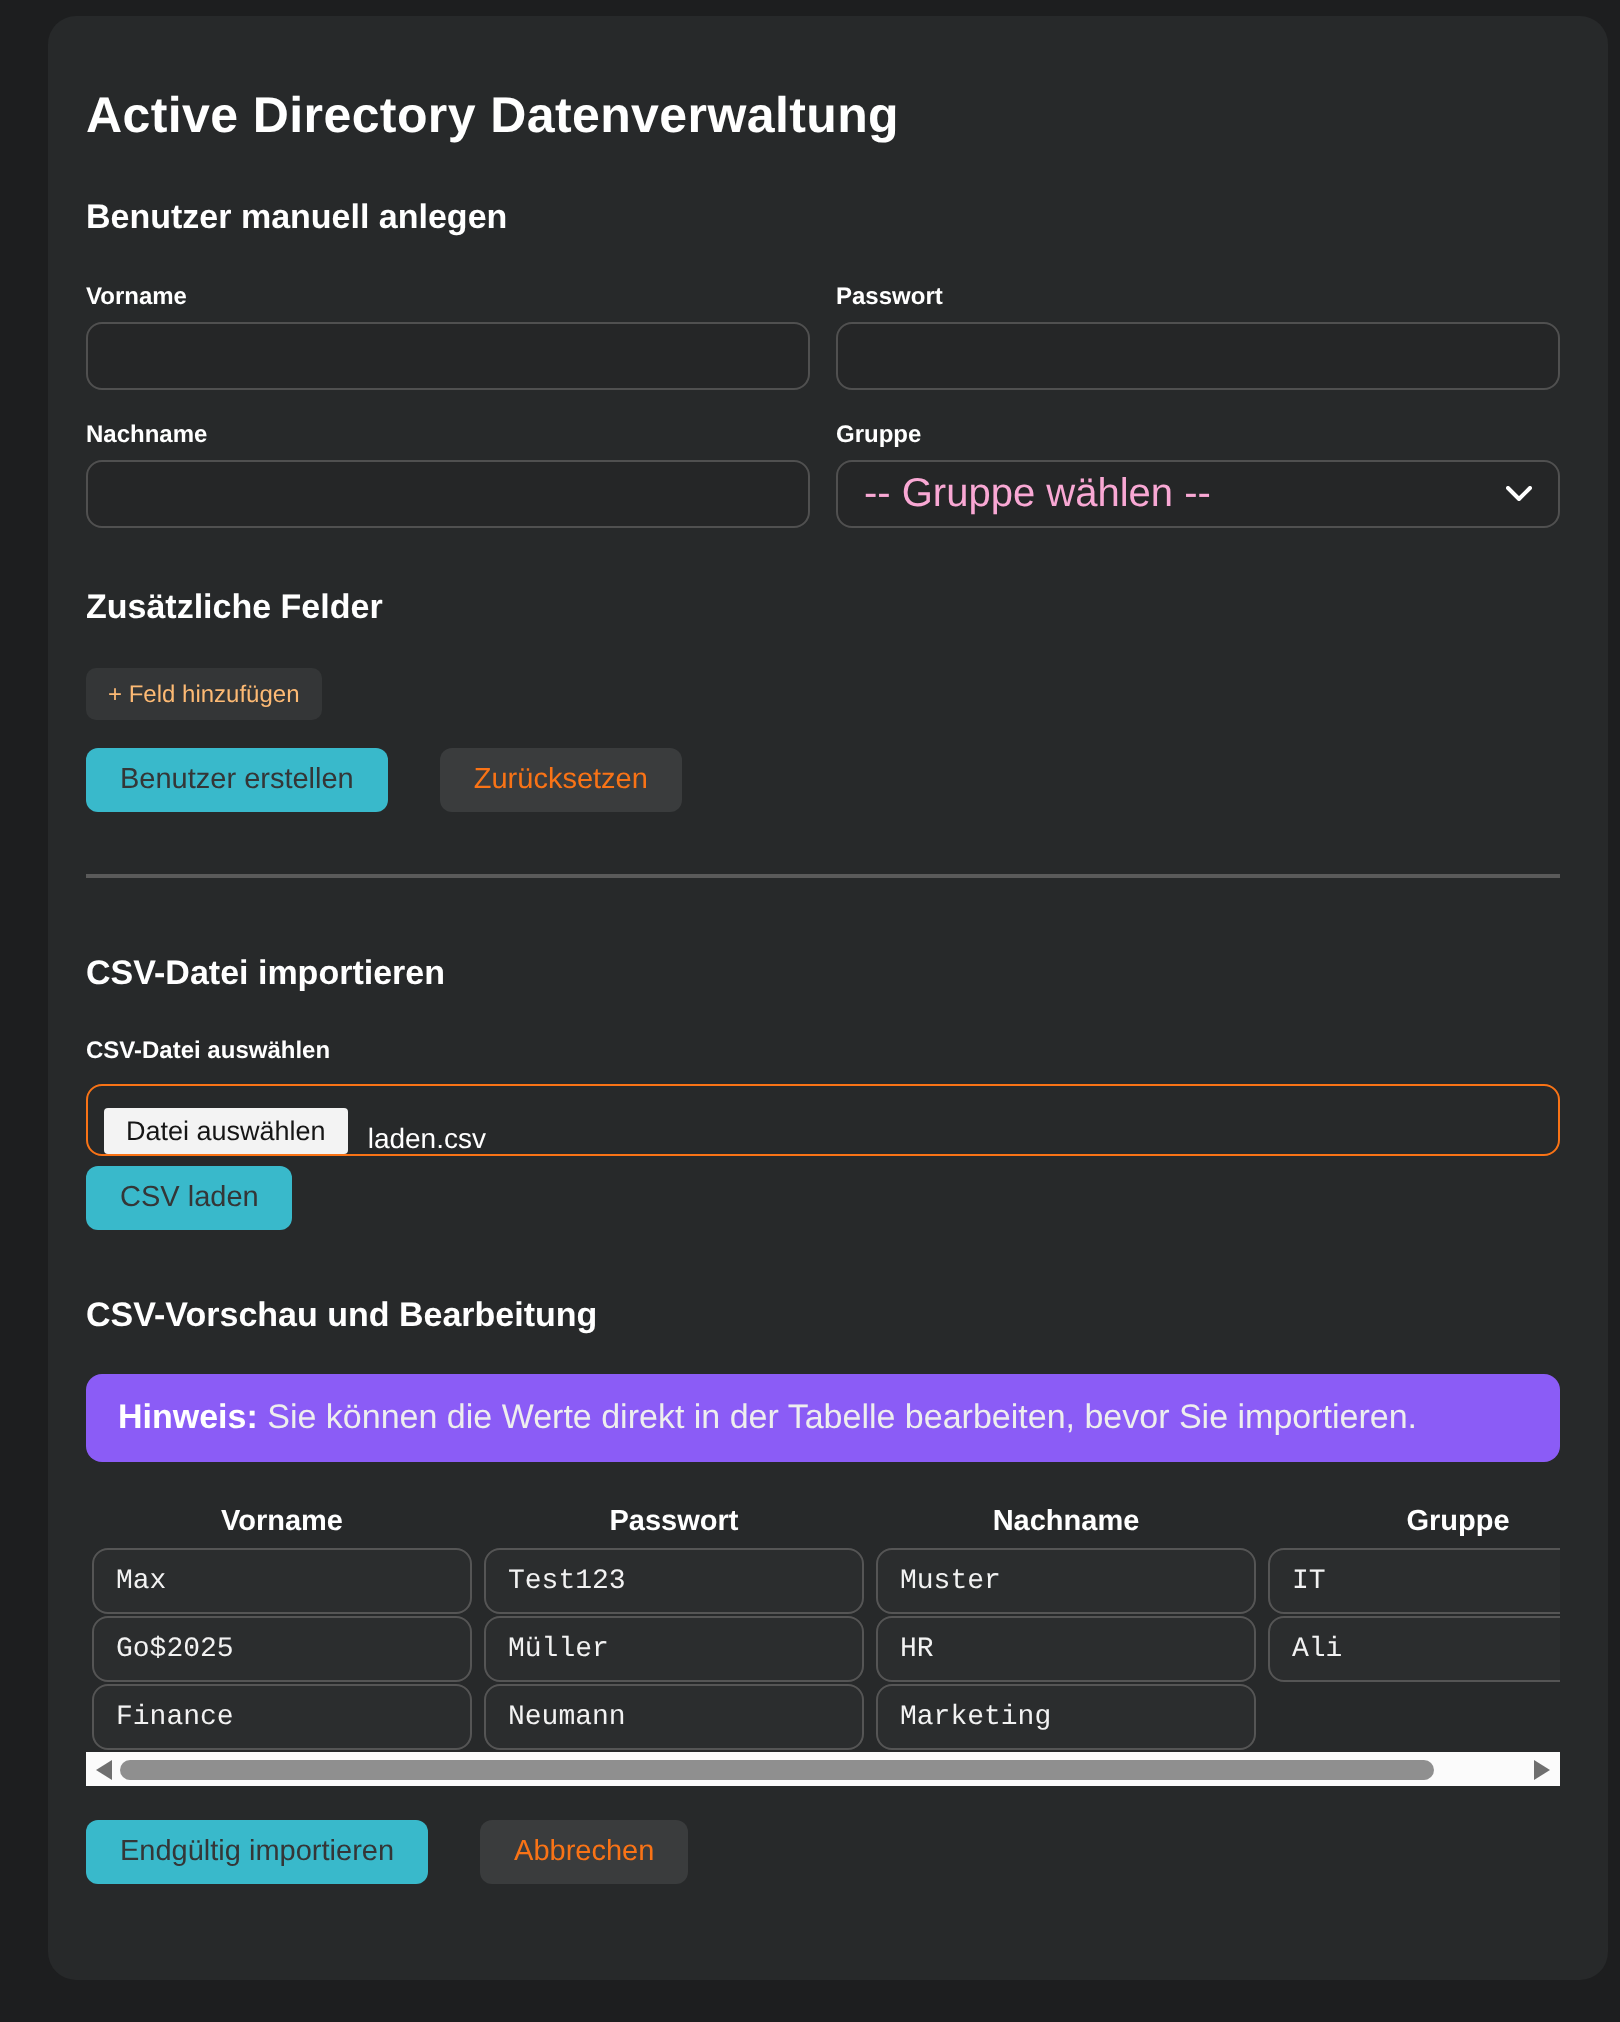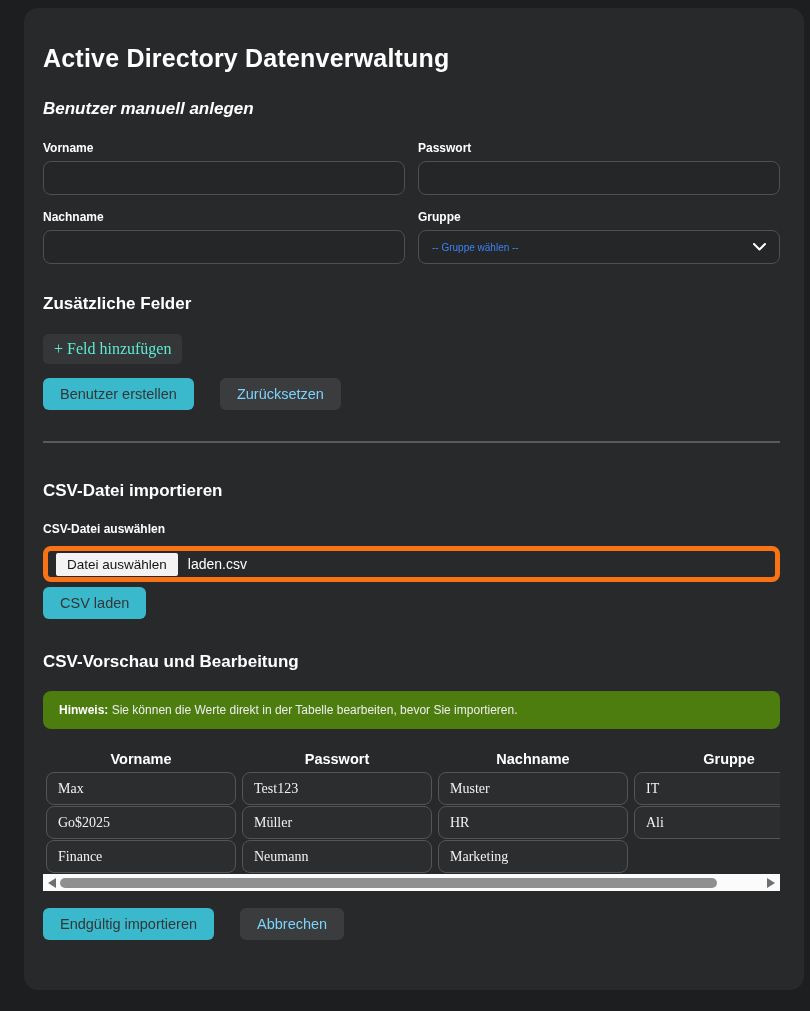--- a/index.html
+++ b/index.html
@@ -22,21 +22,21 @@
     font-size: 25px;
     font-weight: 700;
     letter-spacing: 0.2px;
     color: #ffffff;
   }
   .section-heading {
     font-size: 17px;
     font-weight: 700;
     color: #ffffff;
   }
-  .mt-manual   { margin-top: 26px; font-style: italic; }
+  .mt-manual   { margin-top: 26px; }
   .mt-extra    { margin-top: 30px; }
   .mt-import   { margin-top: 38px; }
   .mt-preview  { margin-top: 33px; }
 
   .form-grid {
     margin-top: 22px;
     display: grid;
     grid-template-columns: 362px 362px;
     column-gap: 13px;
     row-gap: 15px;
@@ -59,91 +59,91 @@
     padding: 0 12px;
     font-family: "Liberation Sans", sans-serif;
     outline: none;
   }
   .select {
     width: 100%;
     height: 34px;
     background: #252627;
     border: 1px solid #505050;
     border-radius: 8px;
-    font-size: 10px;
-    color: #3b82f6;
+    font-size: 20px;
+    color: #f9a8d4;
     padding: 0 13px;
     display: flex;
     align-items: center;
     justify-content: space-between;
     cursor: pointer;
   }
   .btn {
     border: none;
     border-radius: 6px;
     font-size: 14.5px;
     font-family: "Liberation Sans", sans-serif;
     padding: 8px 17px;
     cursor: pointer;
   }
   .btn.primary   { background: #39b9cb; color: #343637; }
-  .btn.secondary { background: #3a3c3d; color: #7dd3fc; }
+  .btn.secondary { background: #3a3c3d; color: #f97316; }
   .btn-small {
     margin-top: 20px;
     background: #343637;
-    color: #5eead4;
+    color: #fdba74;
     border: none;
     border-radius: 5px;
-    font-size: 16px;
-    font-family: Liberation Serif, serif;
+    font-size: 12px;
+    font-family: Liberation Sans, sans-serif;
     padding: 6px 11px;
     cursor: pointer;
     display: block;
   }
   .btn-row { margin-top: 14px; display: flex; gap: 26px; }
   .btn-row.bottom { margin-top: 17px; }
 
   .divider {
     margin-top: 31px;
     border: none;
     border-top: 2px solid #5a5a5a;
   }
 
   .csv-label { margin-top: 21px; }
   .file-box {
     margin-top: 10px;
     width: 737px;
     height: 36px;
-    border: 5px solid #f97316;
+    border: 1px solid #f97316;
     border-radius: 8px;
     display: flex;
-    align-items: center;
+    align-items: flex-end;
     padding: 0 8px;
     background: #27292a;
     cursor: pointer;
   }
   .file-btn {
     background: #f3f3f3;
     color: #161616;
     font-size: 13.5px;
     padding: 4px 11px;
     border-radius: 2px;
     cursor: pointer;
     white-space: nowrap;
   }
   .file-name { margin-left: 10px; font-size: 14px; color: #ffffff; }
   .csv-load { margin-top: 5px; display: inline-block; }
 
   .hint {
     margin-top: 19px;
     width: 737px;
-    background: #4d7c0f;
+    background: #8b5cf6;
     border-radius: 8px;
     padding: 12px 16px;
-    font-size: 12px;
+    font-size: 17px;
     color: #eeeeee;
   }
   .hint b { color: #ffffff; }
 
   .table-viewport {
     margin-top: 22px;
     width: 737px;
     overflow: hidden;
   }
   .table-inner { width: 784px; }
@@ -166,21 +166,21 @@
   .td { padding: 0 3px; }
   .cell-input {
     width: 100%;
     height: 33px;
     background: #2b2d2e;
     border: 1px solid #555555;
     border-radius: 8px;
     color: #f2f2f2;
     font-size: 14px;
     padding: 0 11px;
-    font-family: Liberation Serif, serif;
+    font-family: Liberation Mono, monospace;
     outline: none;
   }
   .scrollbar {
     margin-top: 1px;
     position: relative;
     width: 737px;
     height: 17px;
     background: #fbfbfb;
     display: flex;
     align-items: center;

